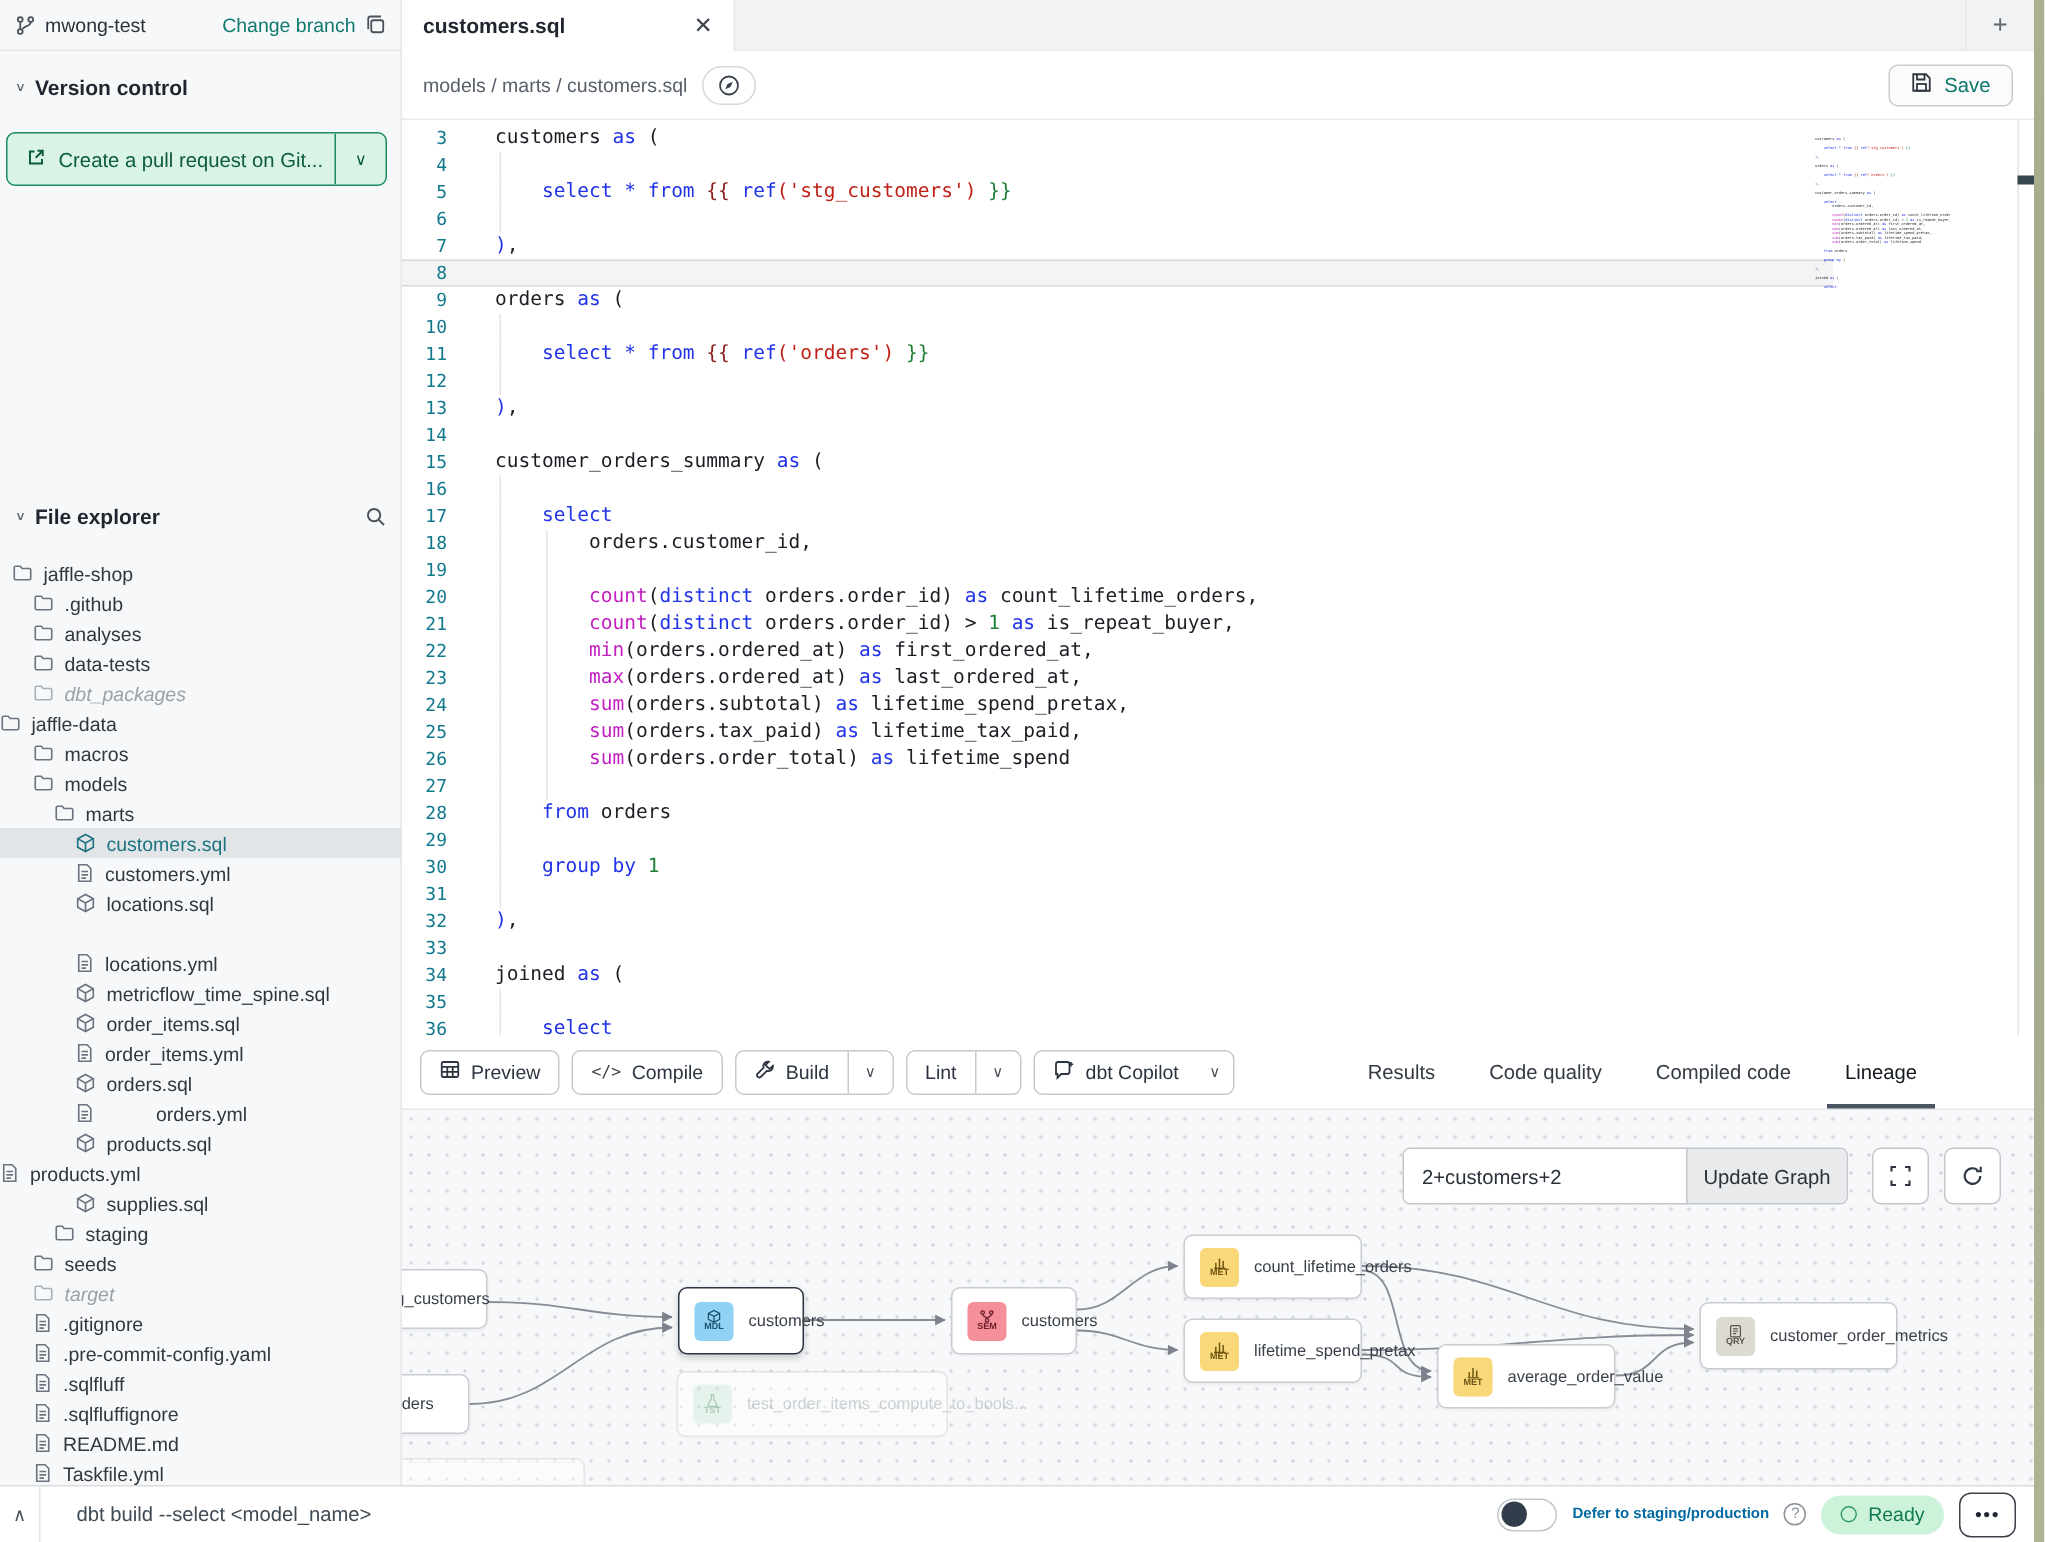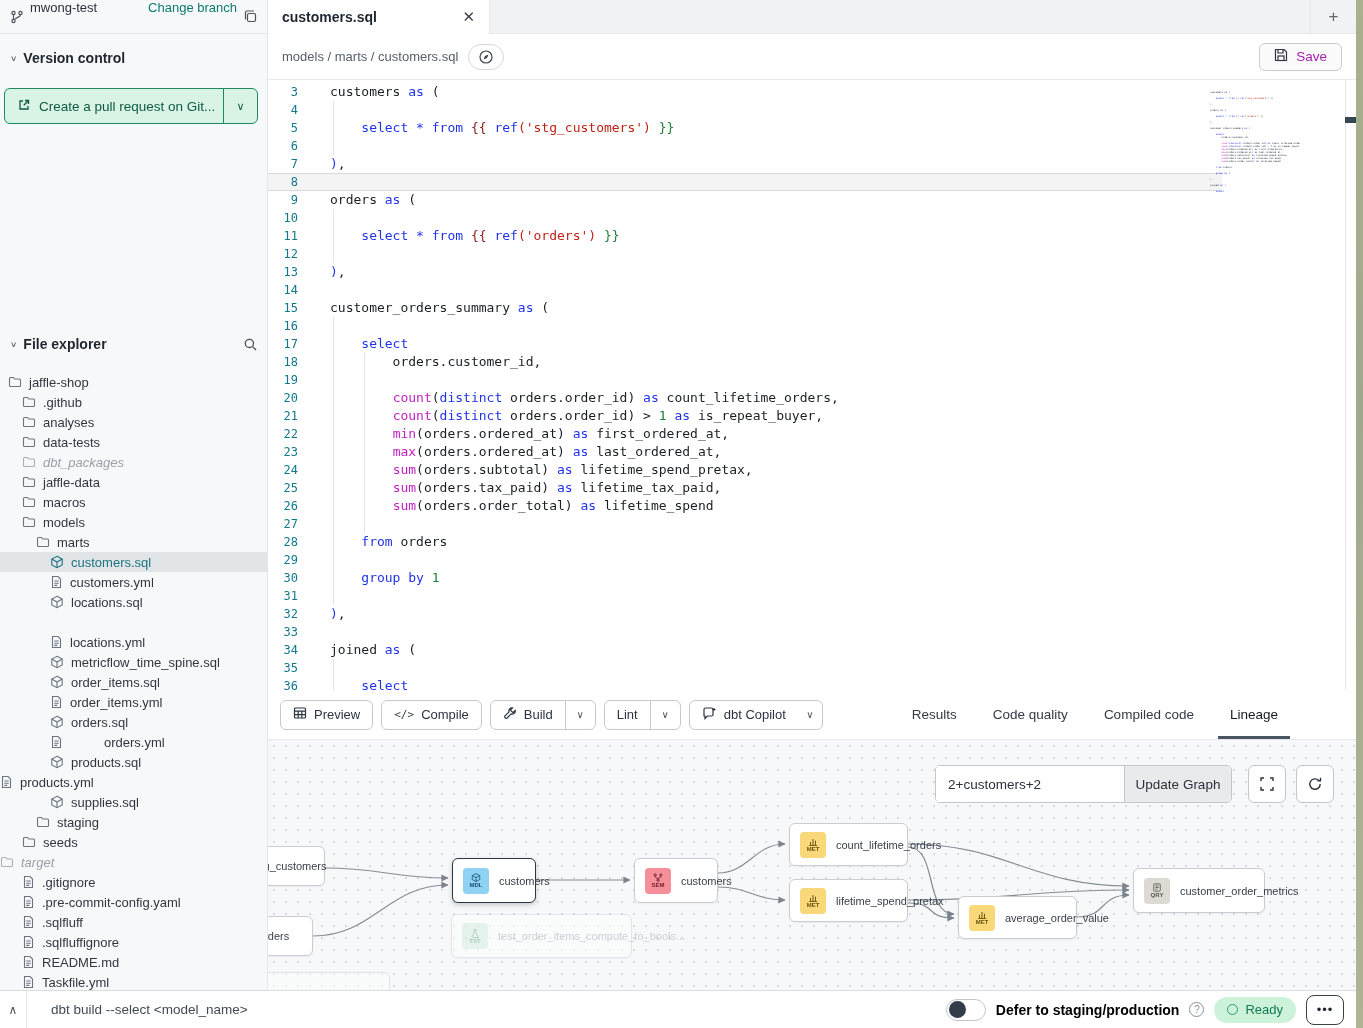--- a/index.html
+++ b/index.html
@@ -7,21 +7,21 @@
     font-family:"Liberation Sans", sans-serif; color:#2a313a; }
   .abs { position:absolute; }
   #app { position:relative; width:1363px; height:1028px; background:#fff; }
 
   
   #desktop-strip { left:1356px; top:0; width:7px; height:1028px;
     background:linear-gradient(180deg,#a9b08e,#9fa98c 40%,#b0b494); }
 
   
   #sidebar { left:0; top:0; width:268px; height:990px; background:#f7f8f9; border-right:1px solid #e3e5e8; }
-  #git-row { left:0; top:0; width:268px; height:34px; display:flex; gap:6px;
+  #git-row { left:0; top:0; width:268px; height:34px; display:flex; align-items:center; gap:6px;
     padding:0 10px; border-bottom:1px solid #e6e8ea; }
   #git-row .branch-name { font-size:13px; color:#2a313a; flex:0 0 auto; }
   #git-row .spacer { flex:1; }
   .teal-link { color:#0e7a6f; font-size:13px; cursor:pointer; }
   .icon-btn { display:inline-flex; align-items:center; justify-content:center; cursor:pointer; }
 
   .section-head { display:flex; align-items:center; gap:6px; padding:0 10px; height:22px; }
   .section-head .chev { font-size:10px; color:#5a626b; transform:scaleY(.8); }
   .section-head .title { font-weight:bold; font-size:14px; color:#1f2630; }
   #vc-head { position:absolute; left:0; top:47px; width:268px; }
@@ -53,21 +53,21 @@
   #new-tab-btn { position:absolute; right:0; top:0; width:46px; height:34px; border-left:1px solid #e3e5e7;
     display:flex; align-items:center; justify-content:center; font-size:17px; color:#5f6770; cursor:pointer; }
 
   
   #crumb-row { left:268px; top:34px; width:1088px; height:46px; background:#fff; border-bottom:1px solid #e7e9ea;
     display:flex; align-items:center; padding:0 14px; }
   #breadcrumb { font-size:13px; color:#57606a; }
   #copilot-pill { margin-left:10px; width:36px; height:26px; border:1px solid #d5d8db; border-radius:13px;
     display:flex; align-items:center; justify-content:center; cursor:pointer; background:#fff; }
   #save-btn { margin-left:auto; height:28px; padding:0 14px; display:flex; align-items:center; gap:8px;
-    border:1px solid #c9ccd0; border-radius:6px; background:#fbfbfb; font-size:13.5px; color:#a21caf; cursor:pointer; }
+    border:1px solid #c9ccd0; border-radius:6px; background:#fbfbfb; font-size:13.5px; color:#0f766e; cursor:pointer; }
 
   
   #editor { left:268px; top:80px; width:1077px; height:610px; background:#fff; overflow:hidden; }
   #code-lines { position:absolute; left:0; top:-15px; right:0; }
   .cl { position:relative; height:18px; line-height:18px; padding-left:62px;
     font-family:"DejaVu Sans Mono", monospace; font-size:13px; white-space:pre; }
   .cl .gut { position:absolute; left:0; top:0; width:30px; text-align:right; color:#12788c; font-size:12px; }
   .cl .guide { position:absolute; top:0; bottom:0; border-left:1px solid #e4e4e4; }
   .cl.cur::before { content:''; position:absolute; left:0; right:123px; top:0; bottom:0;
     background:#f4f4f4; border-top:1px solid #d9d9d9; border-bottom:1px solid #d9d9d9; }
@@ -125,21 +125,21 @@
   #statusbar { left:0; top:990px; width:1356px; height:38px; background:#fff; border-top:1px solid #d9dbdd;
     display:flex; align-items:center; }
   #collapse-caret { width:26px; text-align:center; color:#4a525c; font-size:12px; cursor:pointer; }
   #statusbar .vdiv { width:1px; height:38px; background:#e4e6e8; }
   #command-text { margin-left:24px; font-size:13.5px; color:#3f4a55; }
   #statusbar .right { margin-left:auto; display:flex; align-items:center; gap:10px; padding-right:12px; }
   #defer-toggle { width:40px; height:22px; border:1px solid #c3c7cc; border-radius:11px; background:#fff;
     position:relative; cursor:pointer; }
   #defer-toggle .knob { position:absolute; left:2px; top:1.5px; width:17px; height:17px; border-radius:50%;
     background:#333c4a; }
-  #defer-label { font-weight:bold; font-size:14px; color:#000000; }
+  #defer-label { font-weight:bold; font-size:10px; color:#0369a1; }
   #help-icon { width:15px; height:15px; border:1px solid #8a9199; border-radius:50%; color:#8a9199;
     font-size:10px; display:flex; align-items:center; justify-content:center; }
   #ready-pill { height:26px; padding:0 13px; border-radius:13px; background:#cdf2da; color:#117a53;
     font-size:13px; display:flex; align-items:center; gap:7px; }
   #ready-pill .ring { width:11px; height:11px; border:1.5px solid #2f9e6b; border-radius:50%; }
   #more-btn { width:38px; height:30px; border:1.5px solid #3a4149; border-radius:8px; background:#fff;
     display:flex; align-items:center; justify-content:center; letter-spacing:1px; color:#1f2630;
     font-size:13px; cursor:pointer; }
 </style>
 </head>
@@ -231,21 +231,21 @@
           <span class="tlabel">data-tests</span>
         </div>
         <div class="tree-row muted" style="padding-left: 22px;">
           <span style="display: inline-flex;">
             <svg width="14" height="14" viewBox="0 0 14 14" fill="none" stroke="#aab0b7" stroke-width="1.1">
               <path d="M1.5 3.5 a1 1 0 0 1 1-1 h3 l1.2 1.5 h4.8 a1 1 0 0 1 1 1 v5.5 a1 1 0 0 1 -1 1 h-9 a1 1 0 0 1 -1-1 z"></path>
             </svg>
           </span>
           <span class="tlabel">dbt_packages</span>
         </div>
-        <div class="tree-row" style="padding-left: 22px; text-align: right;">
+        <div class="tree-row" style=" text-align: right;">
           <span style="display: inline-flex;">
             <svg width="14" height="14" viewBox="0 0 14 14" fill="none" stroke="#6b7480" stroke-width="1.1">
               <path d="M1.5 3.5 a1 1 0 0 1 1-1 h3 l1.2 1.5 h4.8 a1 1 0 0 1 1 1 v5.5 a1 1 0 0 1 -1 1 h-9 a1 1 0 0 1 -1-1 z"></path>
             </svg>
           </span>
           <span class="tlabel">jaffle-data</span>
         </div>
         <div class="tree-row" style="padding-left: 22px;">
           <span style="display: inline-flex;">
             <svg width="14" height="14" viewBox="0 0 14 14" fill="none" stroke="#6b7480" stroke-width="1.1">
@@ -387,21 +387,21 @@
           <span class="tlabel">staging</span>
         </div>
         <div class="tree-row" style="padding-left: 22px;">
           <span style="display: inline-flex;">
             <svg width="14" height="14" viewBox="0 0 14 14" fill="none" stroke="#6b7480" stroke-width="1.1">
               <path d="M1.5 3.5 a1 1 0 0 1 1-1 h3 l1.2 1.5 h4.8 a1 1 0 0 1 1 1 v5.5 a1 1 0 0 1 -1 1 h-9 a1 1 0 0 1 -1-1 z"></path>
             </svg>
           </span>
           <span class="tlabel">seeds</span>
         </div>
-        <div class="tree-row muted" style="">
+        <div class="tree-row muted" style="padding-left: 22px;">
           <span style="display: inline-flex;">
             <svg width="14" height="14" viewBox="0 0 14 14" fill="none" stroke="#aab0b7" stroke-width="1.1">
               <path d="M1.5 3.5 a1 1 0 0 1 1-1 h3 l1.2 1.5 h4.8 a1 1 0 0 1 1 1 v5.5 a1 1 0 0 1 -1 1 h-9 a1 1 0 0 1 -1-1 z"></path>
             </svg>
           </span>
           <span class="tlabel">target</span>
         </div>
         <div class="tree-row" style="padding-left: 22px;">
           <span style="display: inline-flex;">
             <svg width="13" height="14" viewBox="0 0 13 14" fill="none" stroke="#6b7480" stroke-width="1.1">

